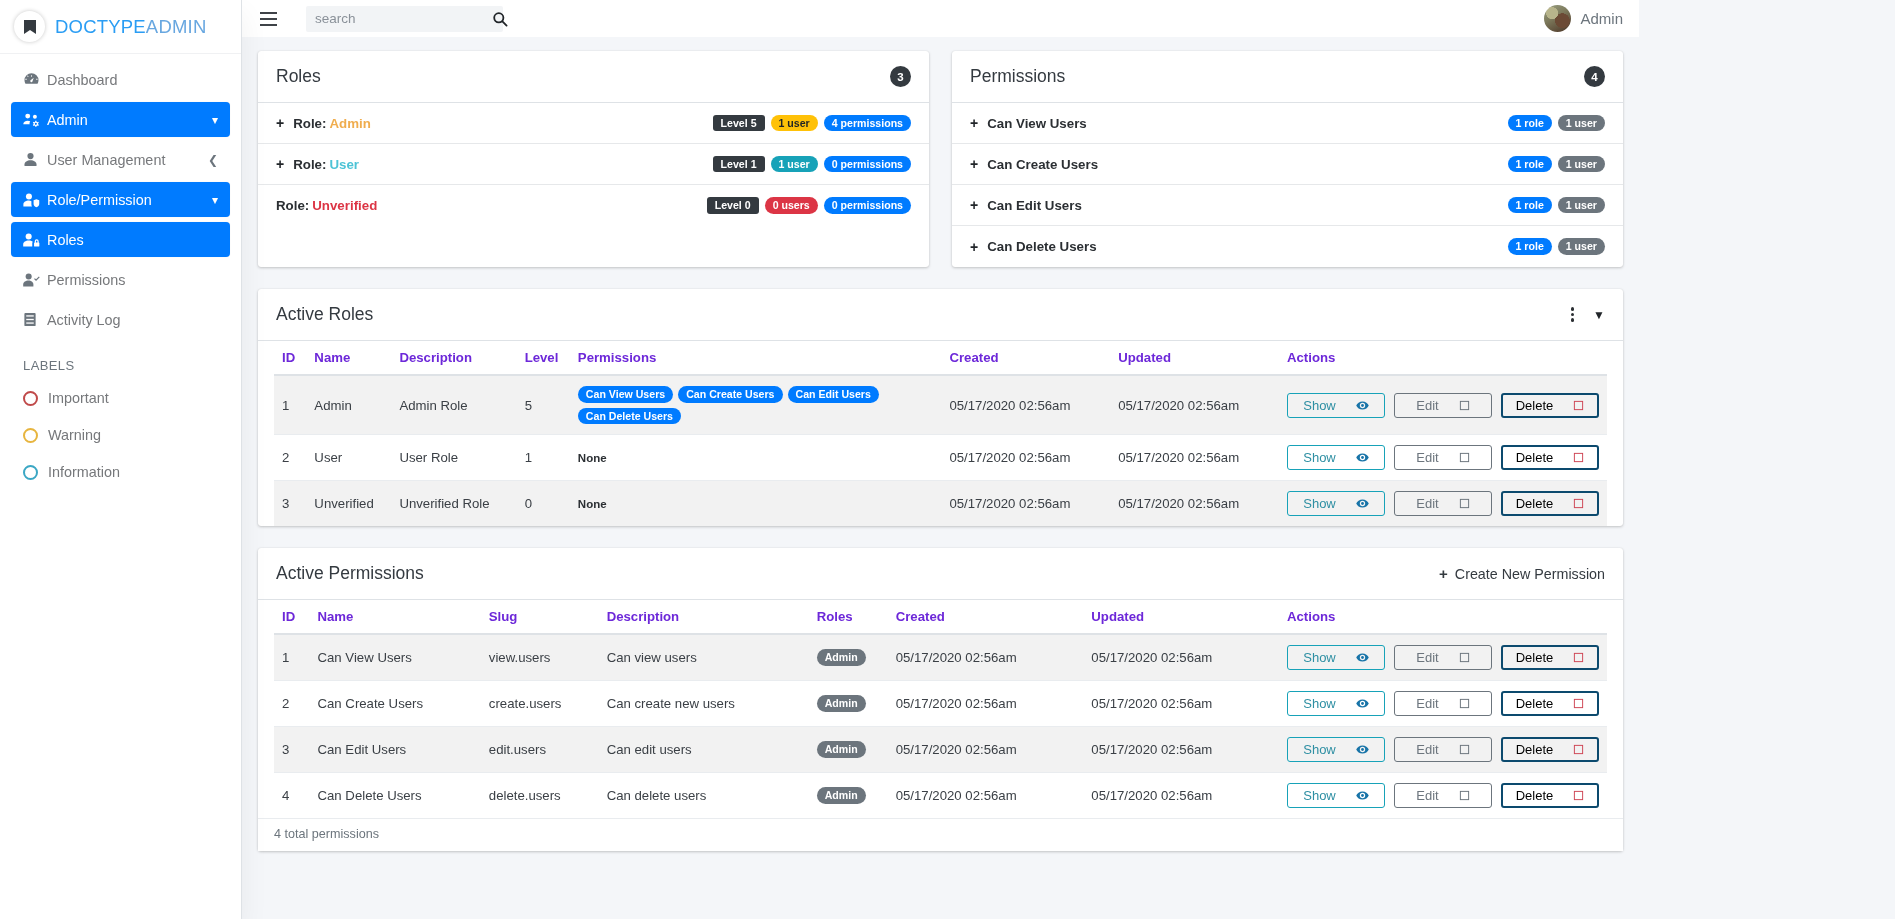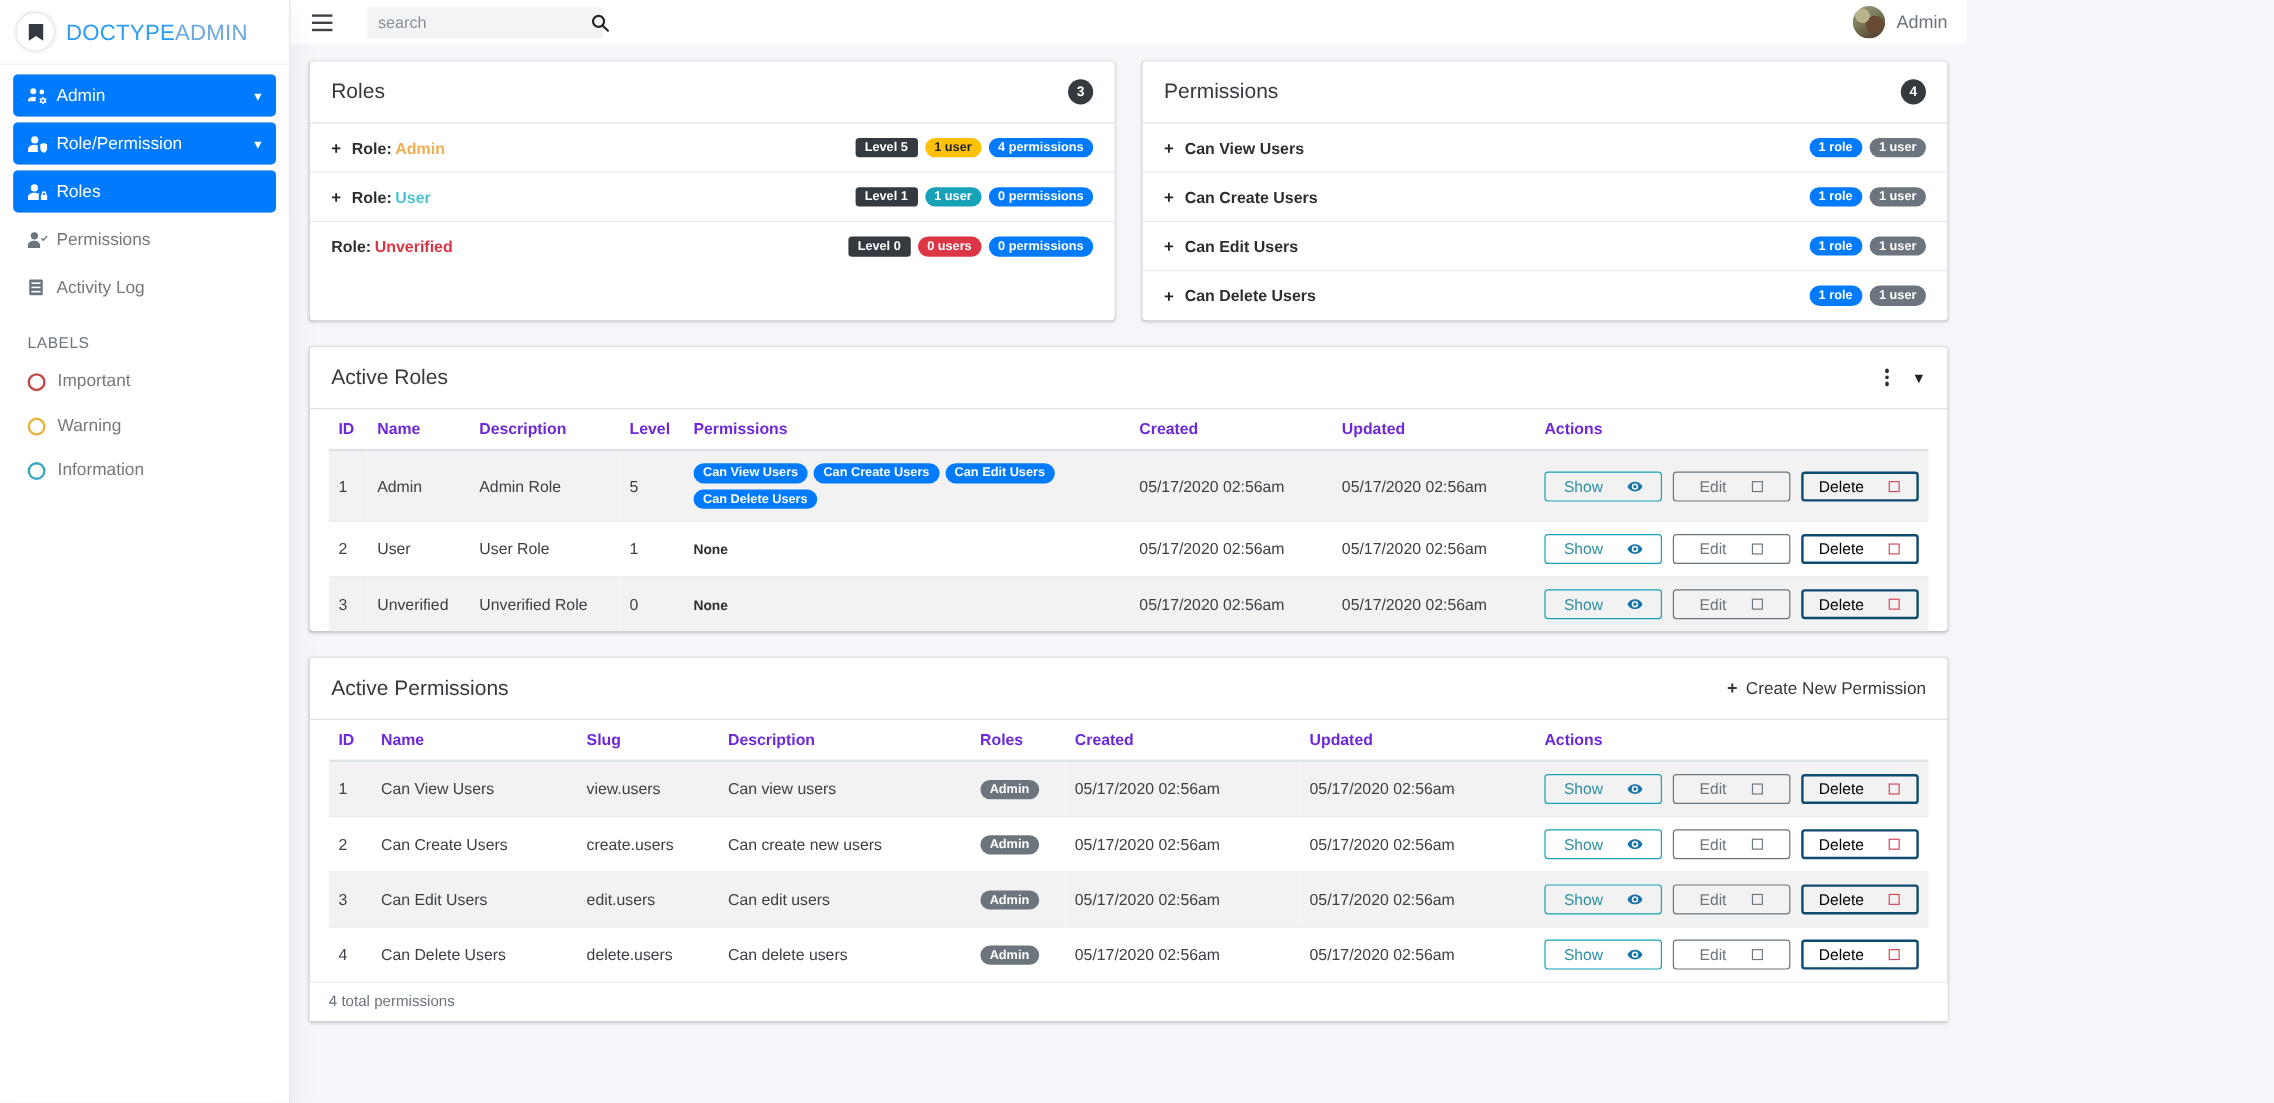--- a/index.html
+++ b/index.html
@@ -223,34 +223,52 @@
         <svg width="16" height="16" viewBox="0 0 16 16" fill="currentColor">
             <path d="M2 1h12v14l-6-4-6 4V1zm2.6 4.2h6.8v1.7H4.6V5.2zm0 3h6.8v1.7H4.6V8.2z"></path>
           </svg>
       </span>
       <span class="brand-text">
         <span class="b1">DOCTYPE</span><span class="b2">ADMIN</span>
       </span>
     </div>
 
     <nav class="nav">
+      <div class="nav-item">
+        <span class="ic">
+          <svg width="17" height="17" viewBox="0 0 16 16" fill="currentColor">
+              <path d="M8 2a6.6 6.6 0 00-6.6 6.6c0 1.2.3 2.3.9 3.3h11.4c.6-1 .9-2.1.9-3.3A6.6 6.6 0 008 2zm-.4 2.1h.8v1.3h-.8V4.1zM3.5 8.2H2.2v-.8h1.3v.8zm1.2-2.5l-.9-.9.6-.6.9.9-.6.6zm4.1 4.4a1.1 1.1 0 11-1.7-1.4l3-2.4-1.3 3.8zm4.9-1.9h-1.3v-.8h1.3v.8z"></path>
+            </svg>
+        </span>
+        <span class="lbl">Dashboard</span>
+      </div>
 
       <div class="nav-item active">
         <span class="ic">
           <svg width="17" height="17" viewBox="0 0 18 16" fill="currentColor">
               <circle cx="5" cy="4.4" r="2.6"></circle>
               <path d="M.3 13c0-2.3 2.1-3.7 4.7-3.7 1 0 1.9.2 2.7.6-.5.6-.8 1.4-.8 2.2 0 .4.1.7.2 1H.3V13z"></path>
               <circle cx="12.6" cy="5" r="2.1"></circle>
               <path d="M15.9 12.1l.9-.5-.7-1.2-.9.5a2.7 2.7 0 00-.9-.5v-1h-1.4v1c-.3.1-.6.3-.9.5l-.9-.5-.7 1.2.9.5a2.8 2.8 0 000 1l-.9.5.7 1.2.9-.5c.3.2.6.4.9.5v1h1.4v-1c.3-.1.6-.3.9-.5l.9.5.7-1.2-.9-.5a2.8 2.8 0 000-1zm-2.3 1.6a1.1 1.1 0 110-2.2 1.1 1.1 0 010 2.2z"></path>
             </svg>
         </span>
         <span class="lbl">Admin</span>
         <span class="caret">▾</span>
       </div>
 
+      <div class="nav-item">
+        <span class="ic">
+          <svg width="15" height="15" viewBox="0 0 14 16" fill="currentColor">
+              <circle cx="7" cy="4.3" r="3.3"></circle>
+              <path d="M7 8.8c-3.6 0-6.4 1.9-6.4 4.3V15h12.8v-1.9C13.4 10.7 10.6 8.8 7 8.8z"></path>
+            </svg>
+        </span>
+        <span class="lbl">User Management</span>
+        <span class="caret">❮</span>
+      </div>
 
       <div class="nav-item active">
         <span class="ic">
           <svg width="17" height="16" viewBox="0 0 18 16" fill="currentColor">
               <circle cx="6.3" cy="4.3" r="3.2"></circle>
               <path d="M6.3 8.6C2.9 8.6.4 10.4.4 12.7V15h9.1a5 5 0 01-.6-2.4V9.2c-.8-.4-1.7-.6-2.6-.6z"></path>
               <path d="M14.2 7.1l-3 1.2v3.6c0 1.7 1.3 3.3 3 3.8 1.7-.5 3-2.1 3-3.8V8.3l-3-1.2z"></path>
             </svg>
         </span>
         <span class="lbl">Role/Permission</span>

